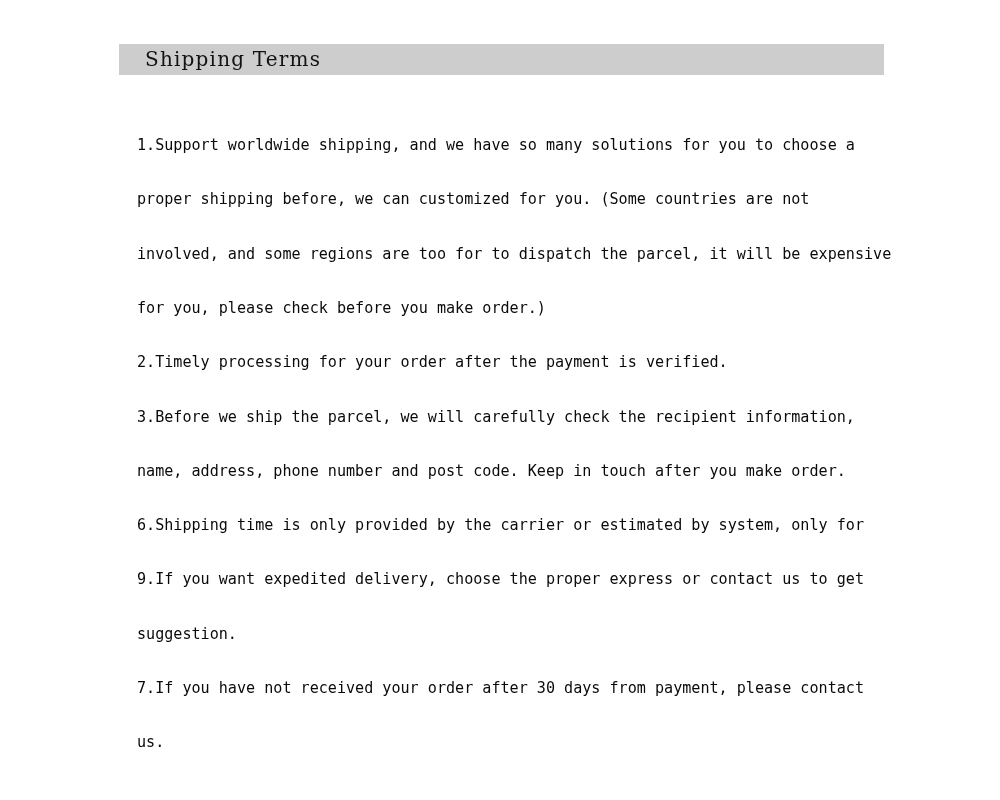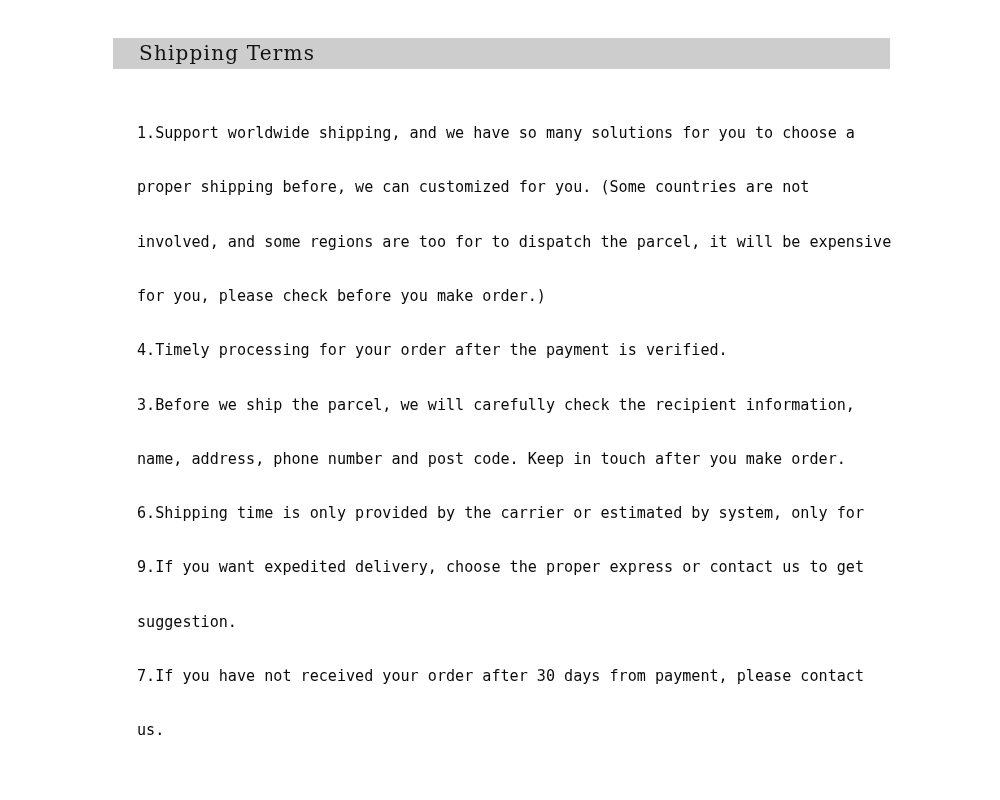--- a/index.html
+++ b/index.html
@@ -27,21 +27,21 @@
     width: 797px;
   }
   .section {
     margin: 0;
   }
   .section-header {
     background: #cdcdcd;
     height: 31px;
     line-height: 31px;
     padding: 0 0 0 26px;
-    margin: 10px;
+    margin: 16px;
     font-family: "DejaVu Serif", "Liberation Serif", serif;
     font-size: 20px;
     font-weight: normal;
     letter-spacing: 1.2px;
     color: #121212;
     white-space: nowrap;
     overflow: hidden;
   }
   .section-body {
     padding: 8px 0 0 26px;
@@ -66,21 +66,21 @@
 <div class="page">
   <div class="doc">
 
     <div class="section s-shipping">
       <div class="section-header">Shipping Terms</div>
       <div class="section-body">
         <span class="body-line">1.Support worldwide shipping, and we have so many solutions for you to choose a</span>
         <span class="body-line">proper shipping before, we can customized for you. (Some countries are not</span>
         <span class="body-line">involved, and some regions are too for to dispatch the parcel, it will be expensive</span>
         <span class="body-line">for you, please check before you make order.)</span>
-        <span class="body-line">4.Timely processing for your order after the payment is verified.</span>
+        <span class="body-line">2.Timely processing for your order after the payment is verified.</span>
         <span class="body-line">3.Before we ship the parcel, we will carefully check the recipient information,</span>
         <span class="body-line">name, address, phone number and post code. Keep in touch after you make order.</span>
         <span class="body-line">6.Shipping time is only provided by the carrier or estimated by system, only for</span>
         <span class="body-line">9.If you want expedited delivery, choose the proper express or contact us to get</span>
         <span class="body-line">suggestion.</span>
         <span class="body-line">7.If you have not received your order after 30 days from payment, please contact</span>
         <span class="body-line">us.</span>
       </div>
     </div>
 

